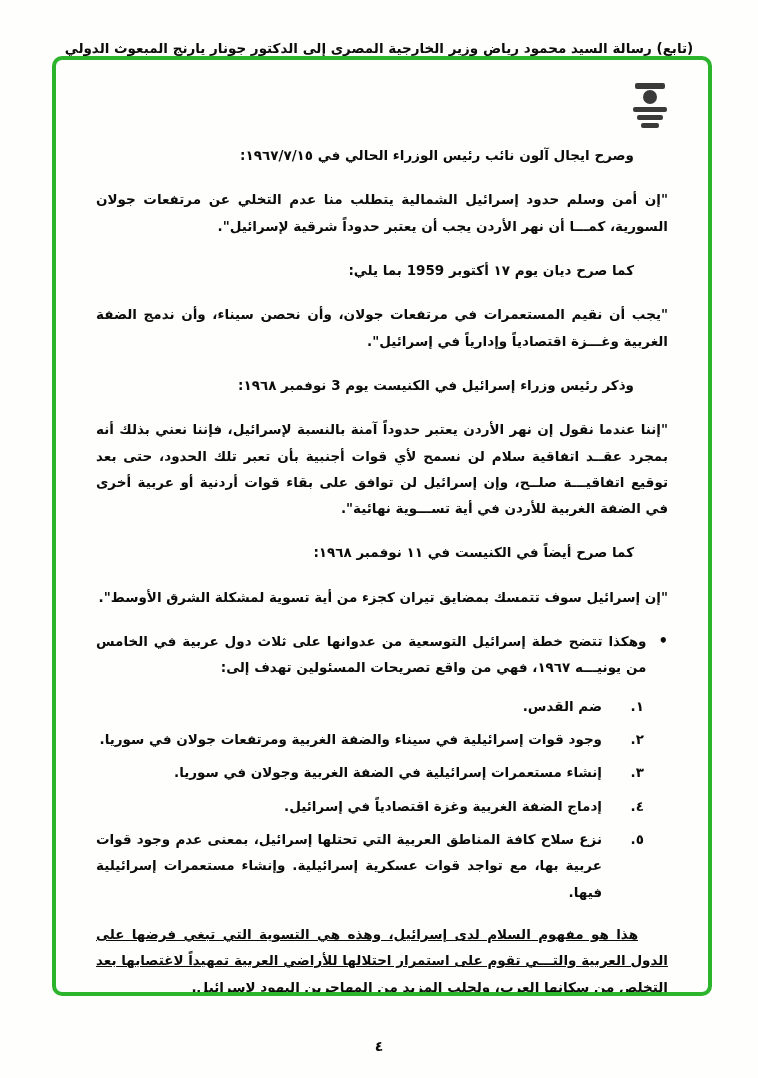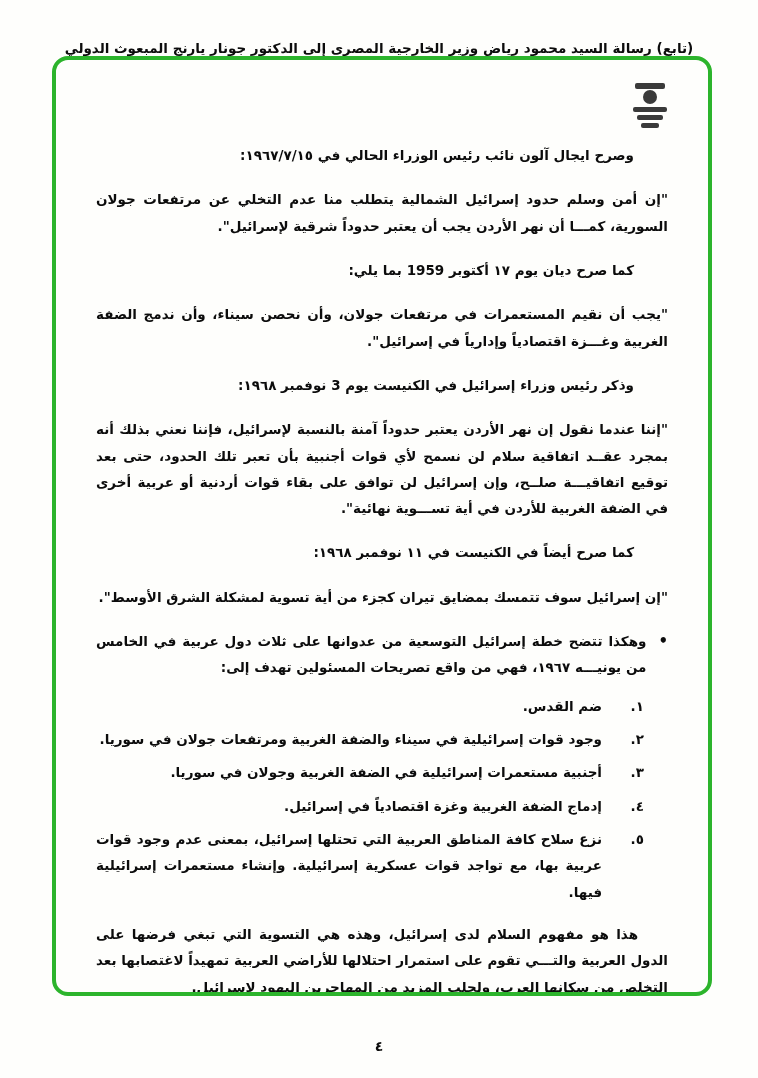--- a/index.html
+++ b/index.html
@@ -14,21 +14,21 @@
   .doc-header {
     position:absolute; top:40px; left:0; right:0;
     text-align:center; direction:rtl;
     font-size:13.5px; font-weight:bold;
     letter-spacing:0.2px;
   }
   .frame {
     position:absolute; top:56px; left:52px;
     width:660px; height:940px;
     border:4px solid #2cb42c;
-    border-radius:16px;
+    border-radius:10px;
     padding:20px 40px;
     direction:rtl;
     overflow:hidden;
   }
   .stamp {
     position:absolute; top:22px; right:40px;
     width:36px; height:50px;
   }
   .content {
     margin-top:62px;
@@ -39,21 +39,21 @@
   }
   p.intro  { text-align:right; text-indent:34px; margin-bottom:18px; }
   p.quote  { margin-bottom:18px; }
   .bullet-row { display:flex; gap:12px; margin-top:4px; margin-bottom:12px; }
   .bullet-marker { flex:0 0 auto; font-size:15px; line-height:1.75; }
   .bullet-text { flex:1 1 auto; text-align:justify; }
   .num-list { padding-right:24px; margin-bottom:16px; }
   .num-item { display:flex; gap:16px; margin-bottom:7px; }
   .num-marker { flex:0 0 26px; text-align:right; }
   .num-text { flex:1 1 auto; text-align:justify; }
-  p.closing { text-indent:30px; margin-top:0; }
+  p.closing { text-indent:30px; margin-top:0;text-decoration:underline; }
   .page-number {
     position:absolute; bottom:24px; left:0; right:0;
     text-align:center; font-size:14px; font-weight:bold;
   }
 </style>
 </head>
 <body>
 
 <div class="doc-header">(تابع) رسالة السيد محمود رياض وزير الخارجية المصري إلى الدكتور جونار يارنج المبعوث الدولي</div>
 
@@ -101,21 +101,21 @@
         <div class="num-text">ضم القدس.</div>
       </div>
 
       <div class="num-item">
         <span class="num-marker">٢.</span>
         <div class="num-text">وجود قوات إسرائيلية في سيناء والضفة الغربية ومرتفعات جولان في سوريا.</div>
       </div>
 
       <div class="num-item">
         <span class="num-marker">٣.</span>
-        <div class="num-text">أجنبية مستعمرات إسرائيلية في الضفة الغربية وجولان في سوريا.</div>
+        <div class="num-text">إنشاء مستعمرات إسرائيلية في الضفة الغربية وجولان في سوريا.</div>
       </div>
 
       <div class="num-item">
         <span class="num-marker">٤.</span>
         <div class="num-text">إدماج الضفة الغربية وغزة اقتصادياً في إسرائيل.</div>
       </div>
 
       <div class="num-item">
         <span class="num-marker">٥.</span>
         <div class="num-text">نزع سلاح كافة المناطق العربية التي تحتلها إسرائيل، بمعنى عدم وجود قوات عربية بها، مع تواجد قوات عسكرية إسرائيلية. وإنشاء مستعمرات إسرائيلية فيها.</div>

